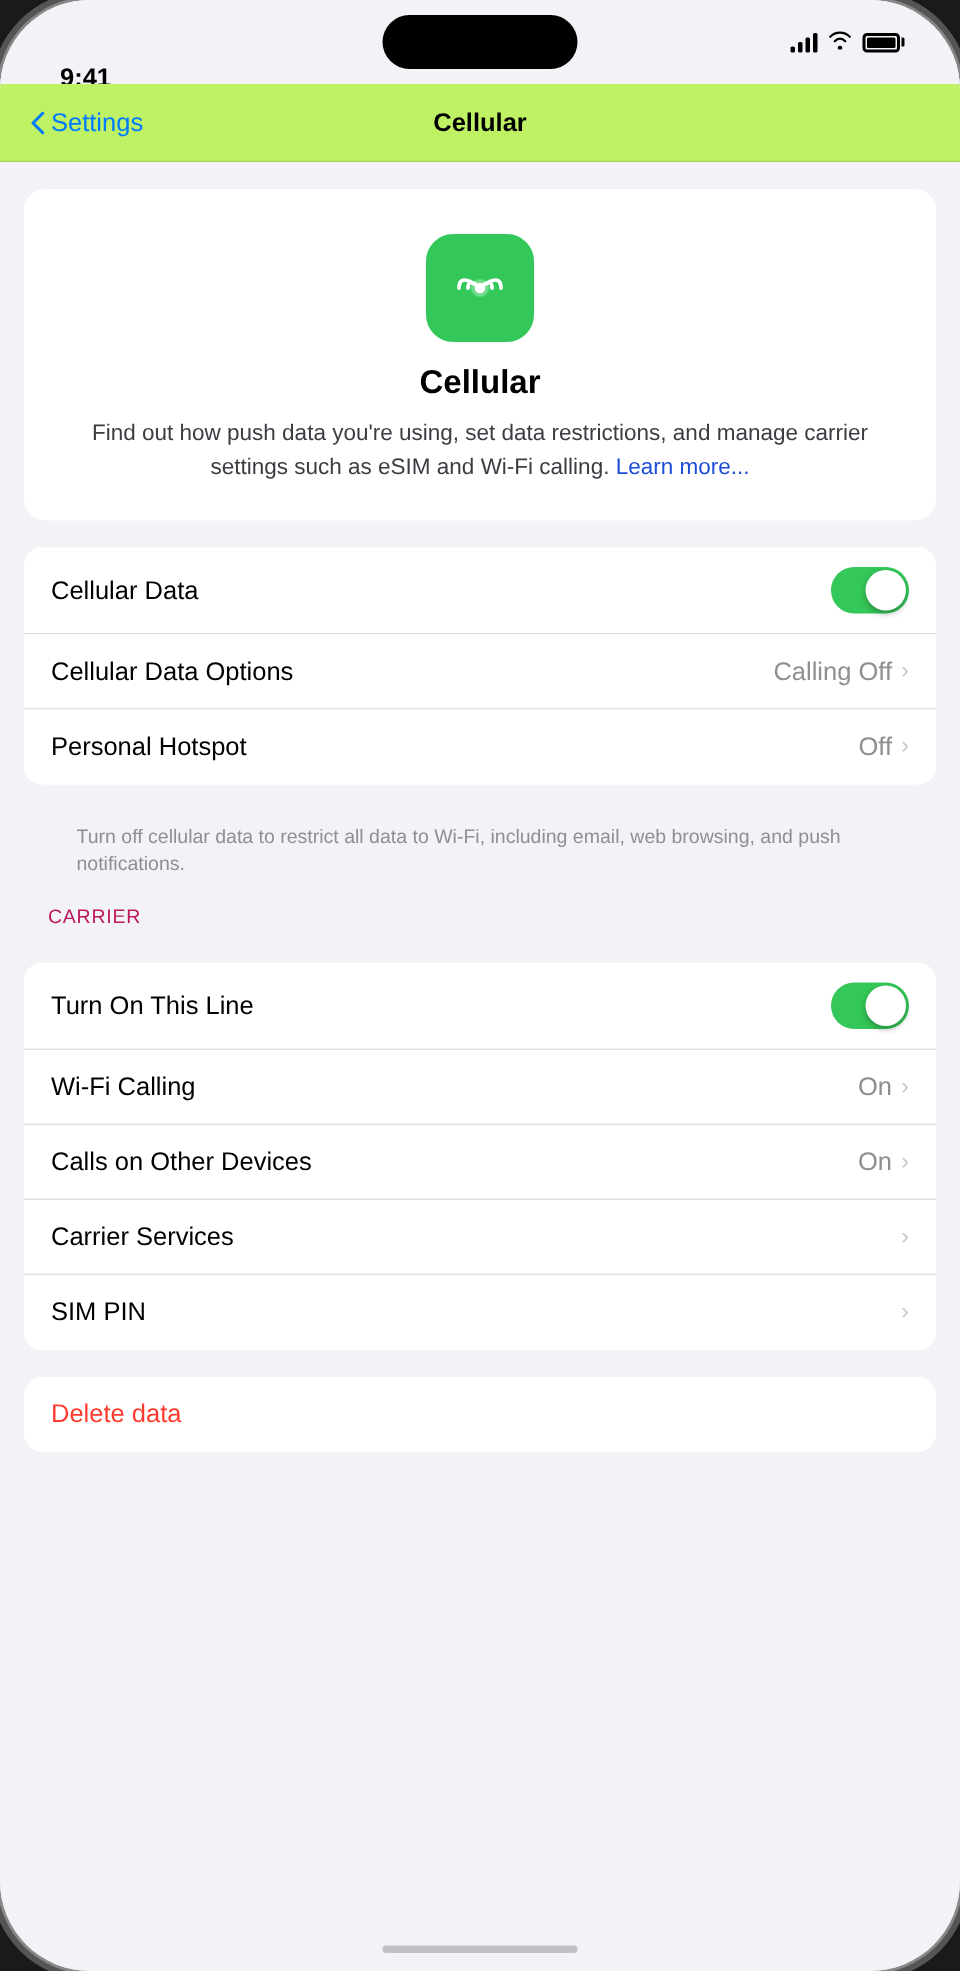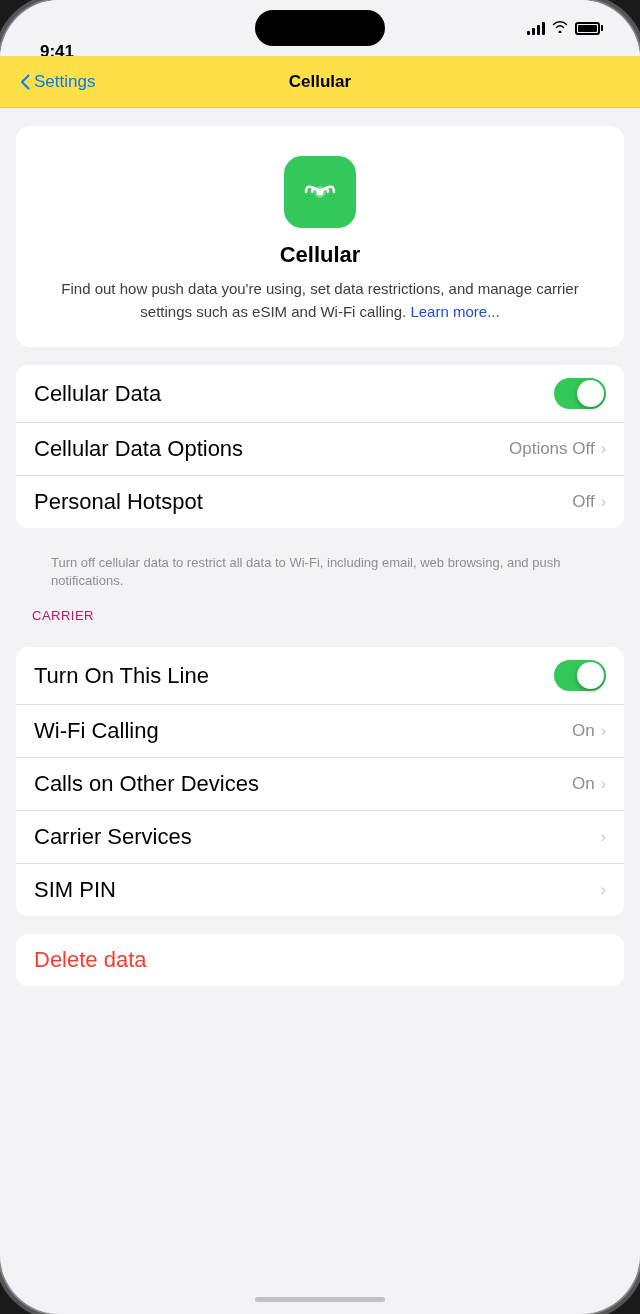--- a/index.html
+++ b/index.html
@@ -110,21 +110,21 @@
     .battery-fill {
       width: 100%;
       height: 100%;
       background: #000;
       border-radius: 1px;
     }
 
     
     .nav-bar {
       height: 52px;
-      background: #fde047;
+      background: #bef264;
       display: flex;
       align-items: center;
       justify-content: center;
       position: relative;
       border-bottom: 1px solid rgba(0,0,0,0.1);
     }
 
     .nav-back {
       position: absolute;
       left: 20px;
@@ -206,21 +206,21 @@
       border-bottom: 1px solid rgba(0,0,0,0.12);
       cursor: pointer;
       background: #fff;
     }
 
     .settings-row:last-child {
       border-bottom: none;
     }
 
     .row-label {
-      font-size: 22px;
+      font-size: 17px;
       color: #000;
     }
 
     .row-right {
       display: flex;
       align-items: center;
       gap: 6px;
       color: #8e8e93;
       font-size: 17px;
     }
@@ -357,21 +357,21 @@
       <div class="settings-section">
         <div class="settings-row">
           <span class="row-label">Cellular Data</span>
           <div class="toggle on">
             <div class="toggle-knob"></div>
           </div>
         </div>
         <div class="settings-row">
           <span class="row-label">Cellular Data Options</span>
           <div class="row-right">
-            <span>Options Off</span>
+            <span>Calling Off</span>
             <span class="chevron">›</span>
           </div>
         </div>
         <div class="settings-row">
           <span class="row-label">Personal Hotspot</span>
           <div class="row-right">
             <span>Off</span>
             <span class="chevron">›</span>
           </div>
         </div>

